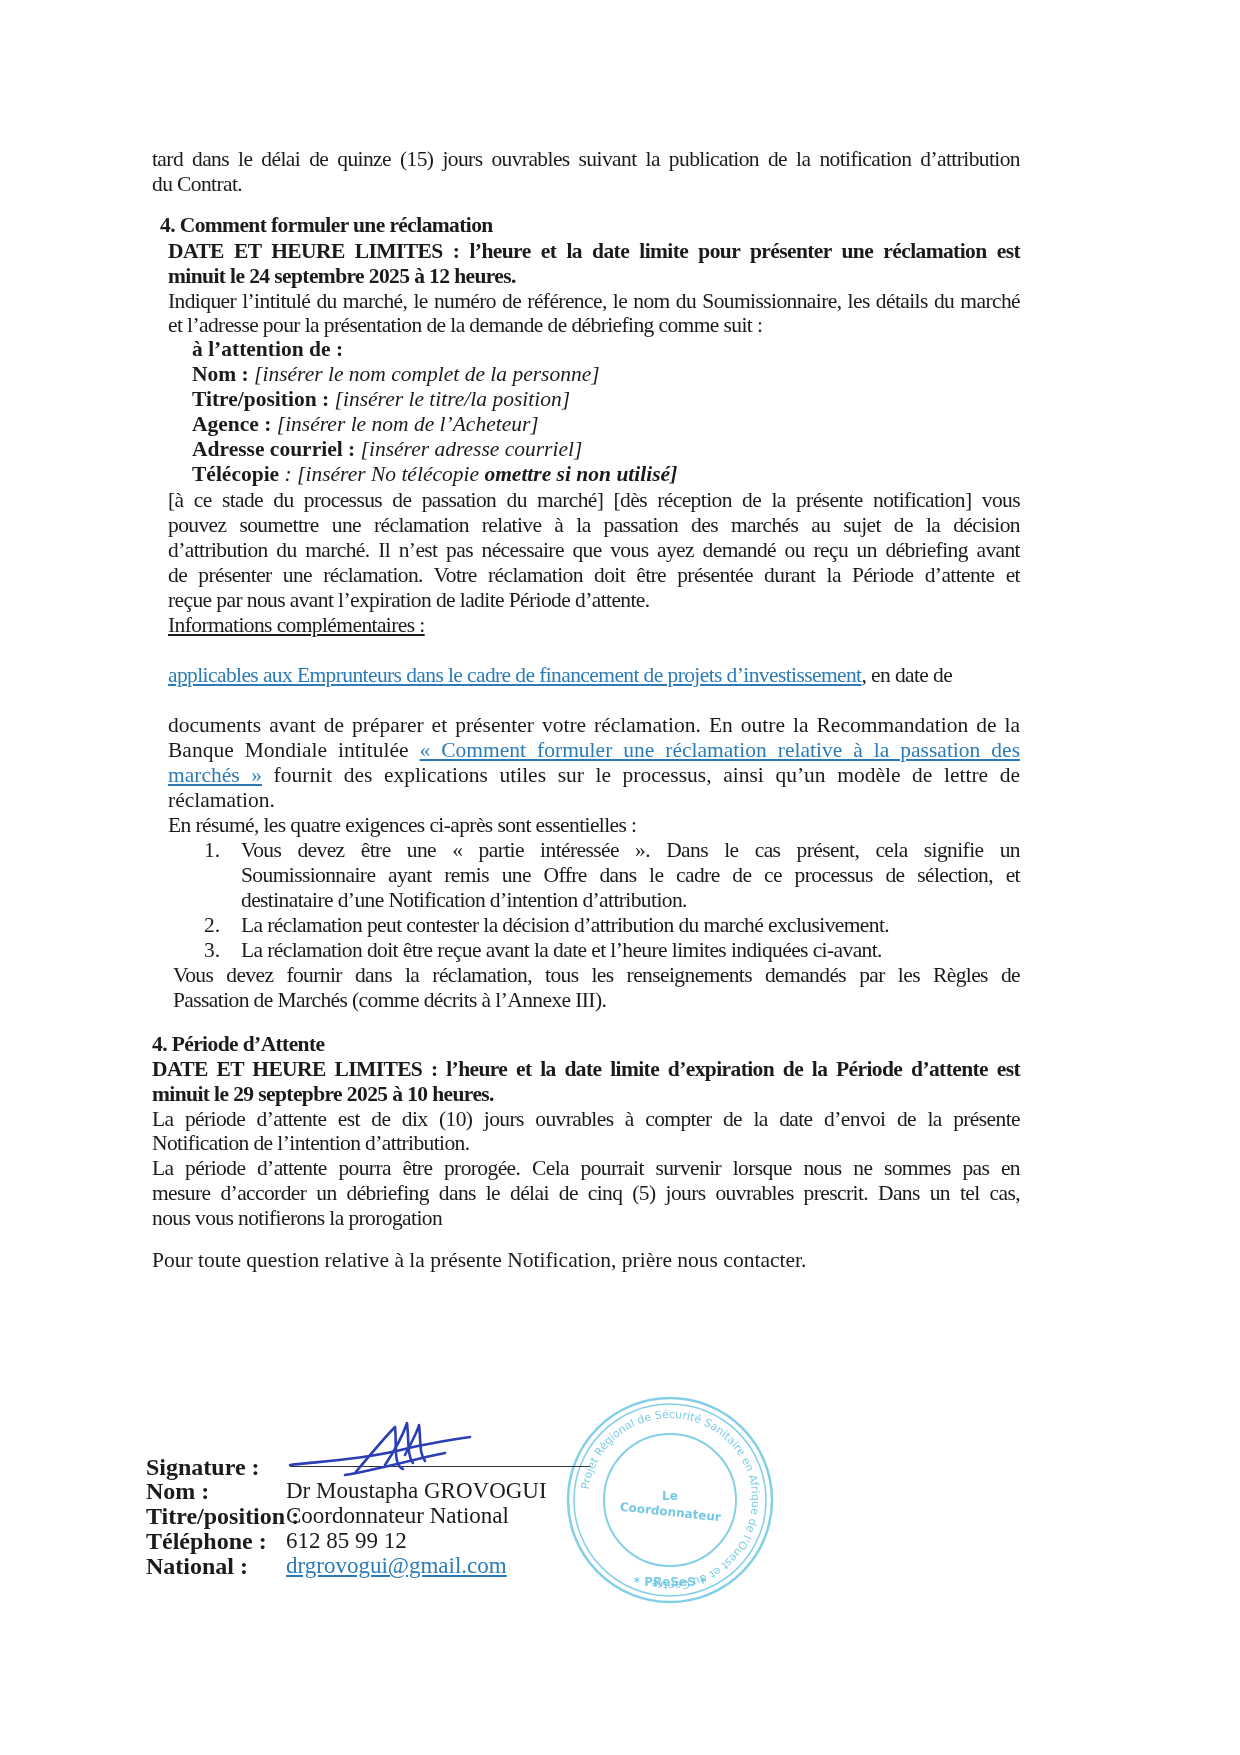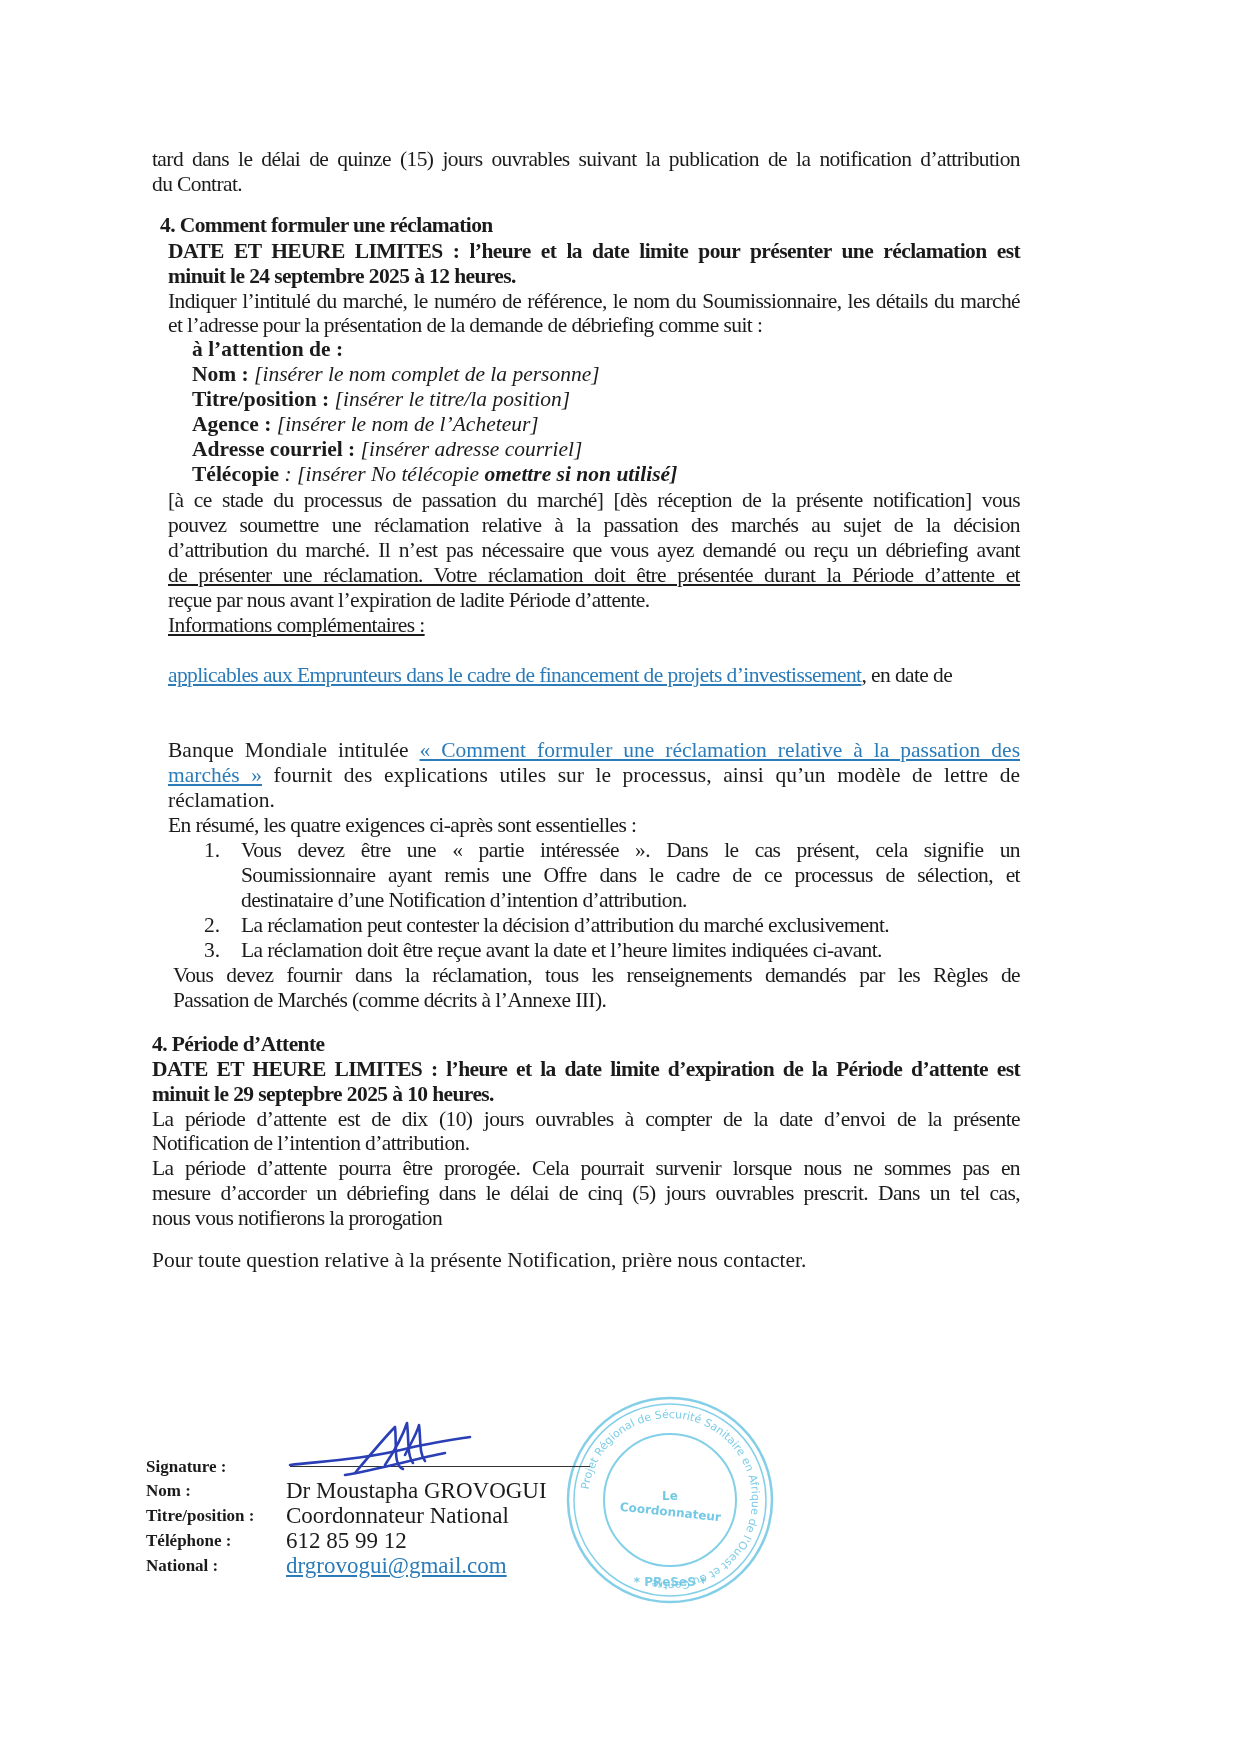--- a/index.html
+++ b/index.html
@@ -8,21 +8,21 @@
       font-family: "Liberation Serif", serif; color: #1b1b1b;
     }
     .page { position: absolute; left: 0; top: 0; width: 1240px; height: 1755px; }
     .ln { position: absolute; font-size: 21.5px; line-height: 26px; white-space: nowrap; }
     .just { text-align: justify; text-align-last: justify; white-space: normal; }
     .b { font-weight: bold; }
     .i { font-style: italic; }
     .cond { letter-spacing: -0.6px; }
     .u { text-decoration: underline; text-underline-offset: 2px; }
     .link { color: #2b7bb9; text-decoration: underline; text-decoration-color: #2b7bb9; text-underline-offset: 2px; }
-    .sig-label { position: absolute; font-weight: bold; font-size: 17px; line-height: 26px; white-space: nowrap; }
+    .sig-label { position: absolute; font-weight: bold; font-size: 24px; line-height: 26px; white-space: nowrap; }
     .sig-val { position: absolute; font-size: 23px; line-height: 26px; white-space: nowrap; }
     .stamp { position: absolute; left: 560px; top: 1390px; width: 220px; height: 220px; }
     .signature { position: absolute; left: 285px; top: 1415px; width: 190px; height: 70px; }
     .sig-line { position: absolute; left: 290px; top: 1466px; width: 300px; height: 0; border-top: 1.5px solid #333; }
   </style>
 </head>
 <body>
 
 <div class="page">
 
@@ -49,27 +49,28 @@
   <div class="ln" style="left:192px; top:436px;">
     <span class="b">Adresse courriel :</span><span class="i"> [insérer adresse courriel]</span>
   </div>
   <div class="ln" style="left:192px; top:461px;">
     <span class="b">Télécopie</span><span class="i"> : [insérer No télécopie </span><span class="i b">omettre si non utilisé]</span>
   </div>
 
   <div class="ln cond just" style="left:168px; top:487px; width:852px;">[à ce stade du processus de passation du marché] [dès réception de la présente notification] vous</div>
   <div class="ln cond just" style="left:168px; top:512px; width:852px;">pouvez soumettre une réclamation relative à la passation des marchés au sujet de la décision</div>
   <div class="ln cond just" style="left:168px; top:537px; width:852px;">d’attribution du marché. Il n’est pas nécessaire que vous ayez demandé ou reçu un débriefing avant</div>
-  <div class="ln cond just" style="left:168px; top:562px; width:852px;text-decoration:underline;">de présenter une réclamation. Votre réclamation doit être présentée durant la Période d’attente et</div>
+  <div class="ln cond just" style="left:168px; top:562px; width:852px;">de présenter une réclamation. Votre réclamation doit être présentée durant la Période d’attente et</div>
   <div class="ln cond" style="left:168px; top:587px;">reçue par nous avant l’expiration de ladite Période d’attente.</div>
 
   <div class="ln cond u" style="left:168px; top:612px;">Informations complémentaires :</div>
   <div class="ln cond" style="left:168px; top:662px; width:852px;">
     <a class="link">applicables aux Emprunteurs dans le cadre de financement de projets d’investissement</a><span>, en date de</span>
   </div>
+  <div class="ln just" style="left:168px; top:712px; width:852px;">documents avant de préparer et présenter votre réclamation. En outre la Recommandation de la</div>
   <div class="ln just" style="left:168px; top:737px; width:852px;">
     <span>Banque Mondiale intitulée </span><a class="link">« Comment formuler une réclamation relative à la passation des</a>
   </div>
   <div class="ln just" style="left:168px; top:762px; width:852px;">
     <a class="link">marchés »</a><span> fournit des explications utiles sur le processus, ainsi qu’un modèle de lettre de</span>
   </div>
   <div class="ln" style="left:168px; top:787px;">réclamation.</div>
 
   <div class="ln cond" style="left:168px; top:812px;">En résumé, les quatre exigences ci-après sont essentielles :</div>
 

